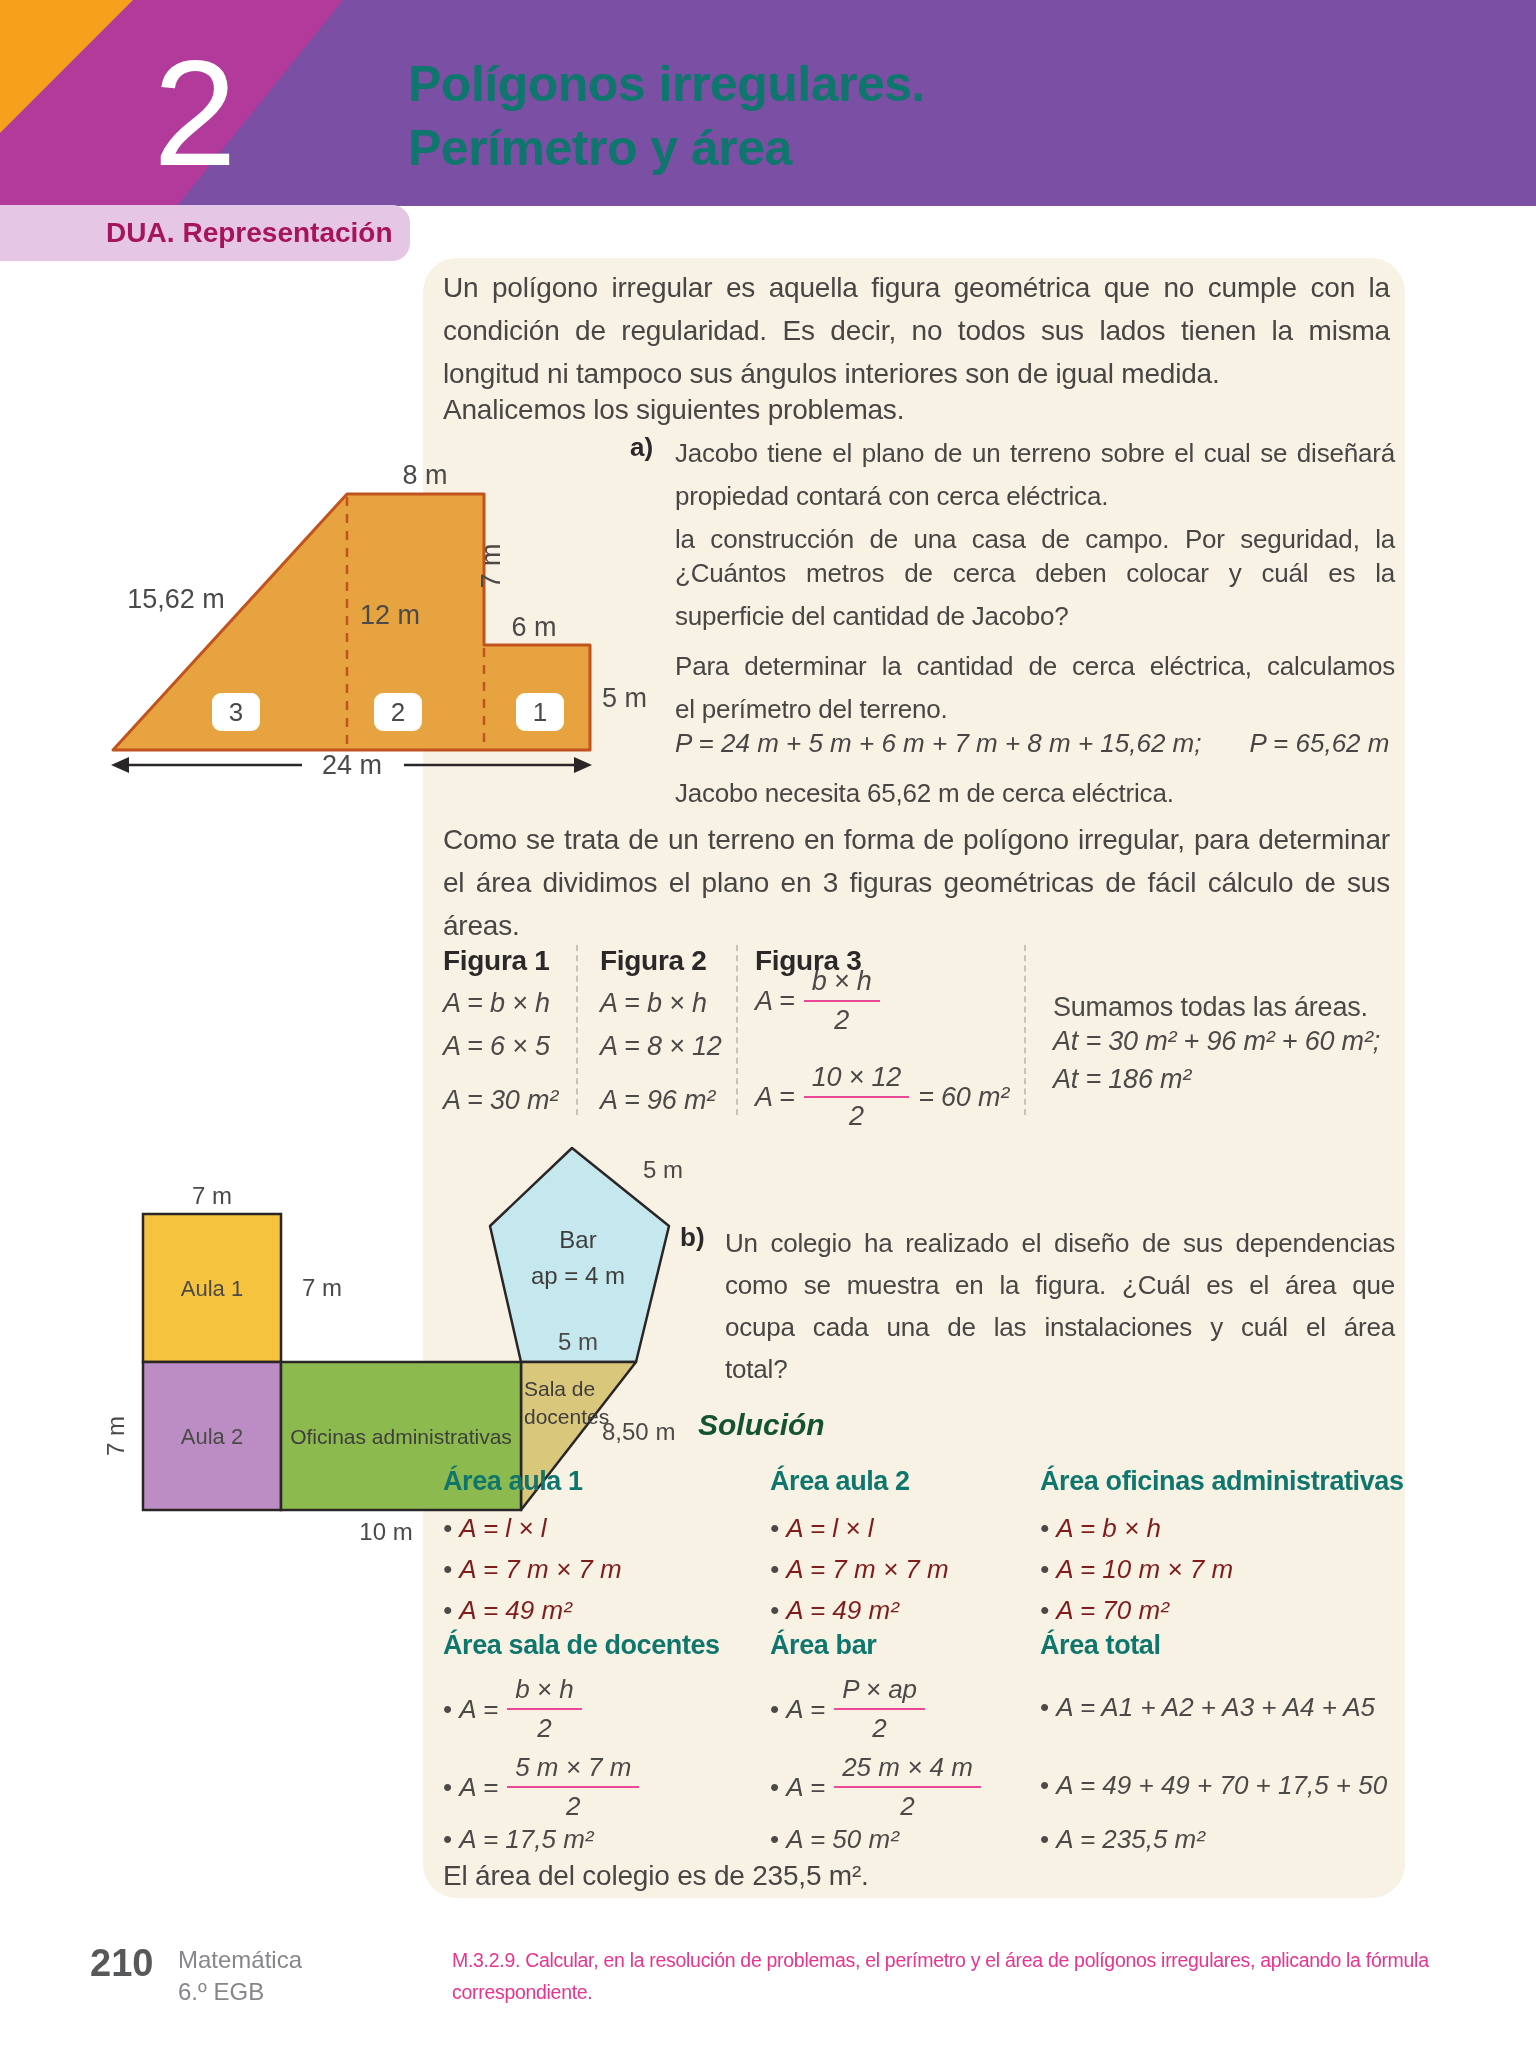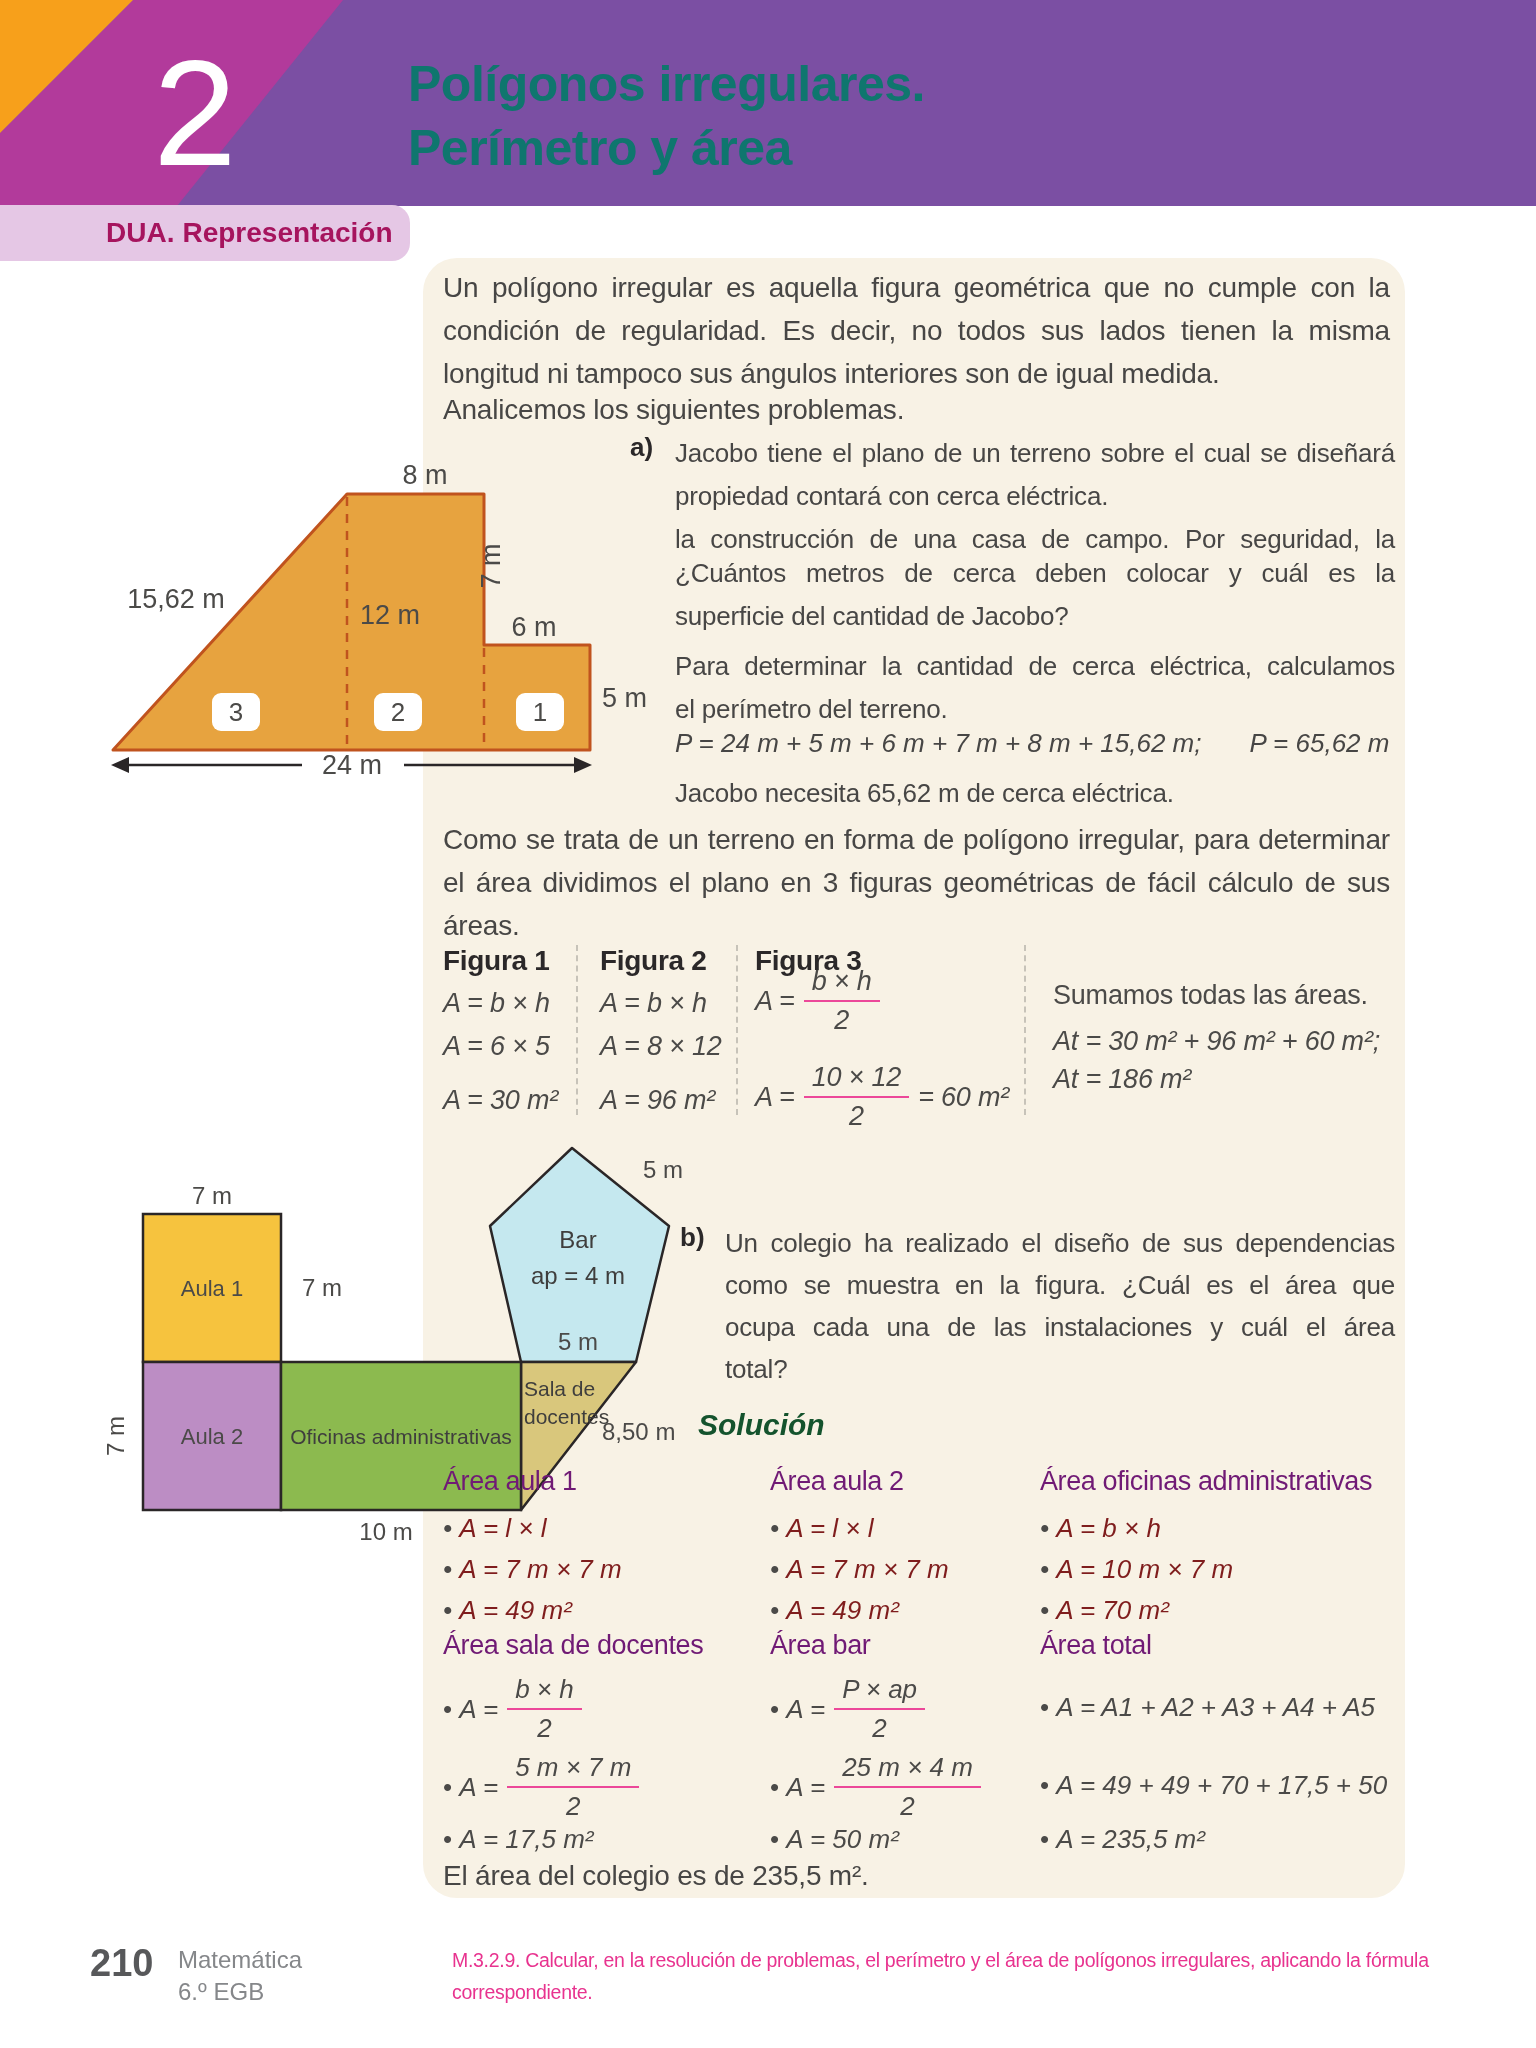--- a/index.html
+++ b/index.html
@@ -24,28 +24,28 @@
   .body-text{font-size:28px;letter-spacing:-0.2px;line-height:43px;color:#474645;}
   .body-text-sm{font-size:26px;letter-spacing:-0.2px;line-height:43px;color:#474645;}
   .tline{text-align:justify;text-align-last:justify;}
   .tline-last{text-align:left;text-align-last:left;}
   .nojust .tline{text-align:left;text-align-last:left;}
   .marker{font-weight:700;color:#2b2829;font-size:26px;}
   .eq-row{display:flex;gap:48px;font-size:26px;font-style:italic;color:#474645;}
   
   .fig-title{font-size:28px;font-weight:700;color:#2b2829;letter-spacing:-0.3px;}
   .formula{font-size:27px;font-style:italic;color:#4b4a48;letter-spacing:-0.2px;}
-  .upright{font-style:normal;}
+  .upright{font-style:normal;margin-top:12px;}
   .vsep{position:absolute;border-left:2px dashed #c7c3b9;width:0;}
   .frac{display:inline-block;text-align:center;vertical-align:middle;margin:0 9px;}
   .frac .num{display:block;border-bottom:2px solid #ec4899;padding:0 8px 3px;}
   .frac .den{display:block;padding-top:3px;}
   .fr{display:flex;align-items:center;}
   
-  .sol-title{font-size:27px;font-weight:400;color:#701a75;letter-spacing:-0.4px;}
+  .sol-title{font-size:27px;font-weight:700;color:#0f766e;letter-spacing:-0.4px;}
   .bullets .tline{padding-left:0;}
   .bullets .tline::before{content:"\2022\00a0 ";color:#4b4a48;}
   .bullets{font-size:26px;font-style:italic;line-height:41px;color:#7f1d1d;}
   .bullet-inline::before{content:"\2022\00a0 ";color:#4b4a48;font-style:normal;}
   .sol-formula{font-size:26px;font-style:italic;color:#4b4a48;}
   
   #page-num{font-size:38px;font-weight:700;color:#57585A;}
   .footer-gray{font-size:24px;color:#85878A;line-height:32px;}
   #standard{font-size:19.5px;color:#E8338F;line-height:32px;letter-spacing:-0.3px;white-space:nowrap;}
   svg text{font-family:"Liberation Sans",sans-serif;}

